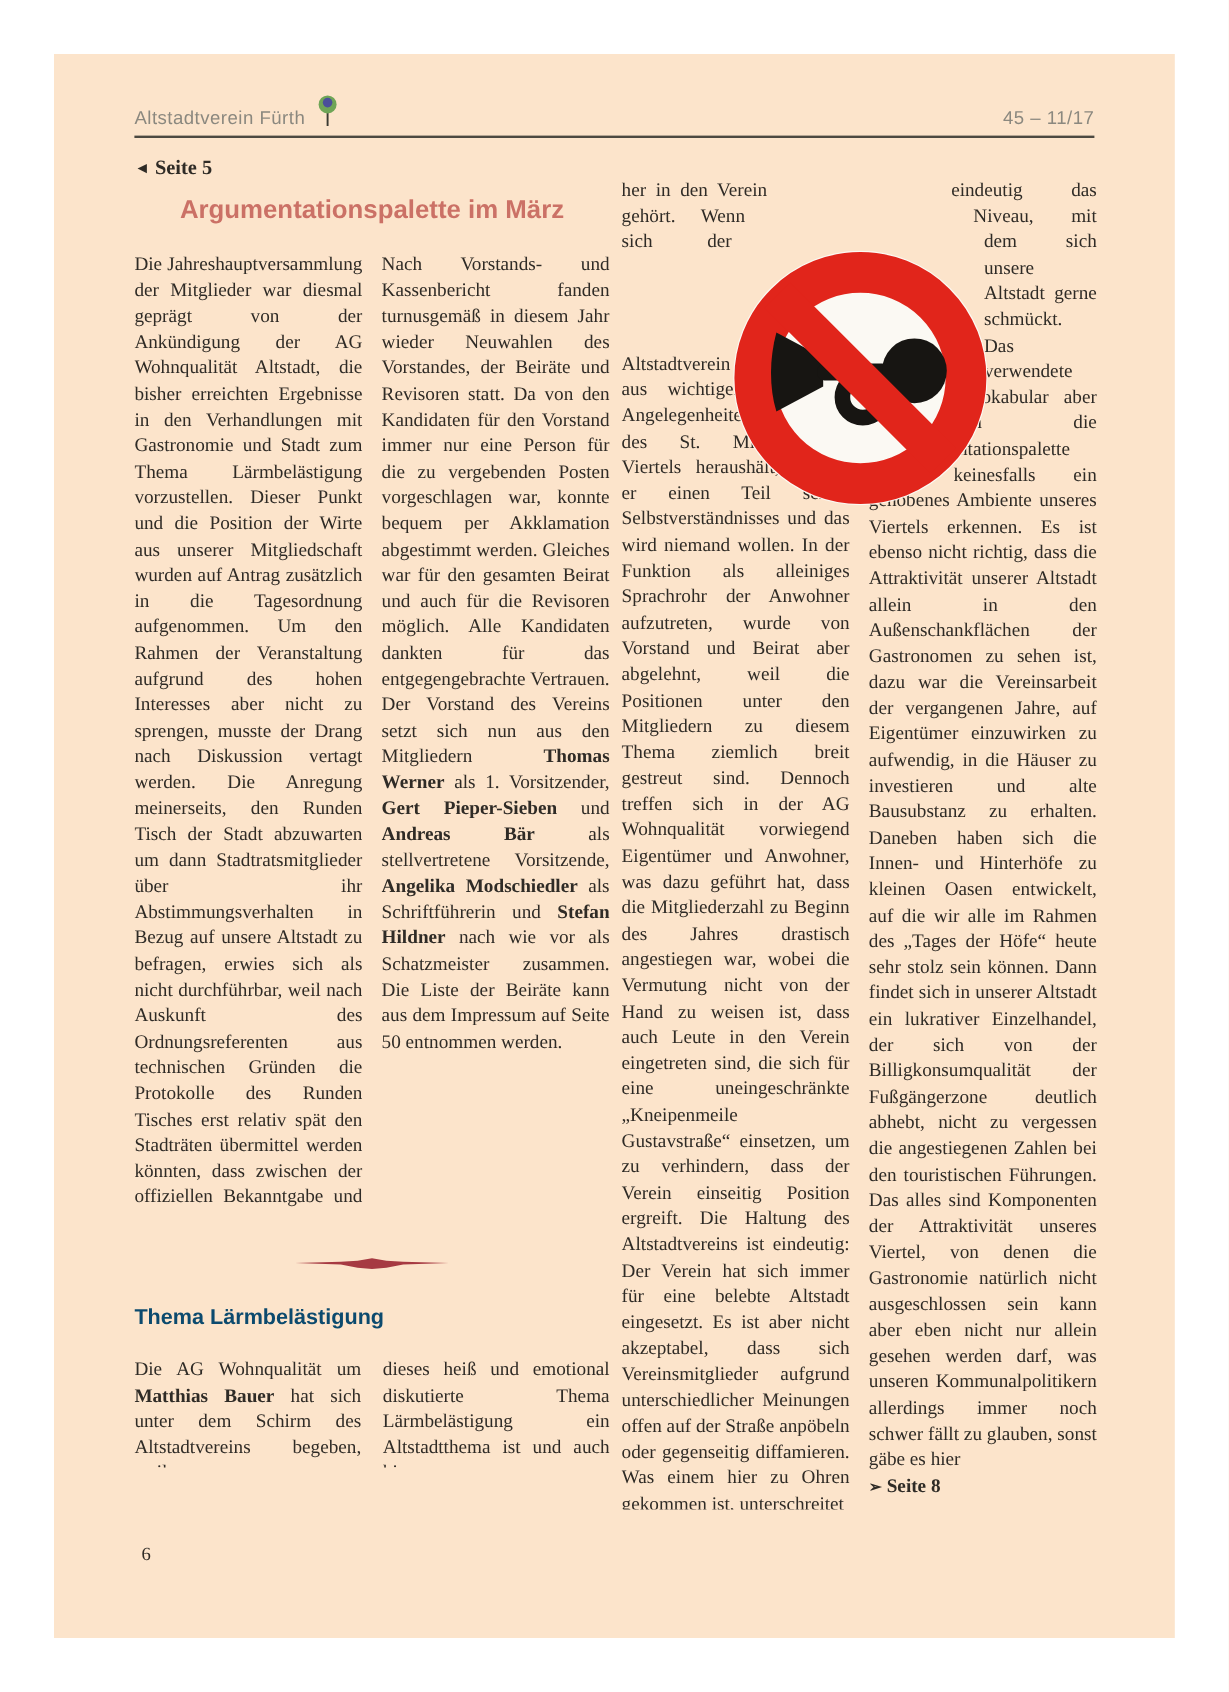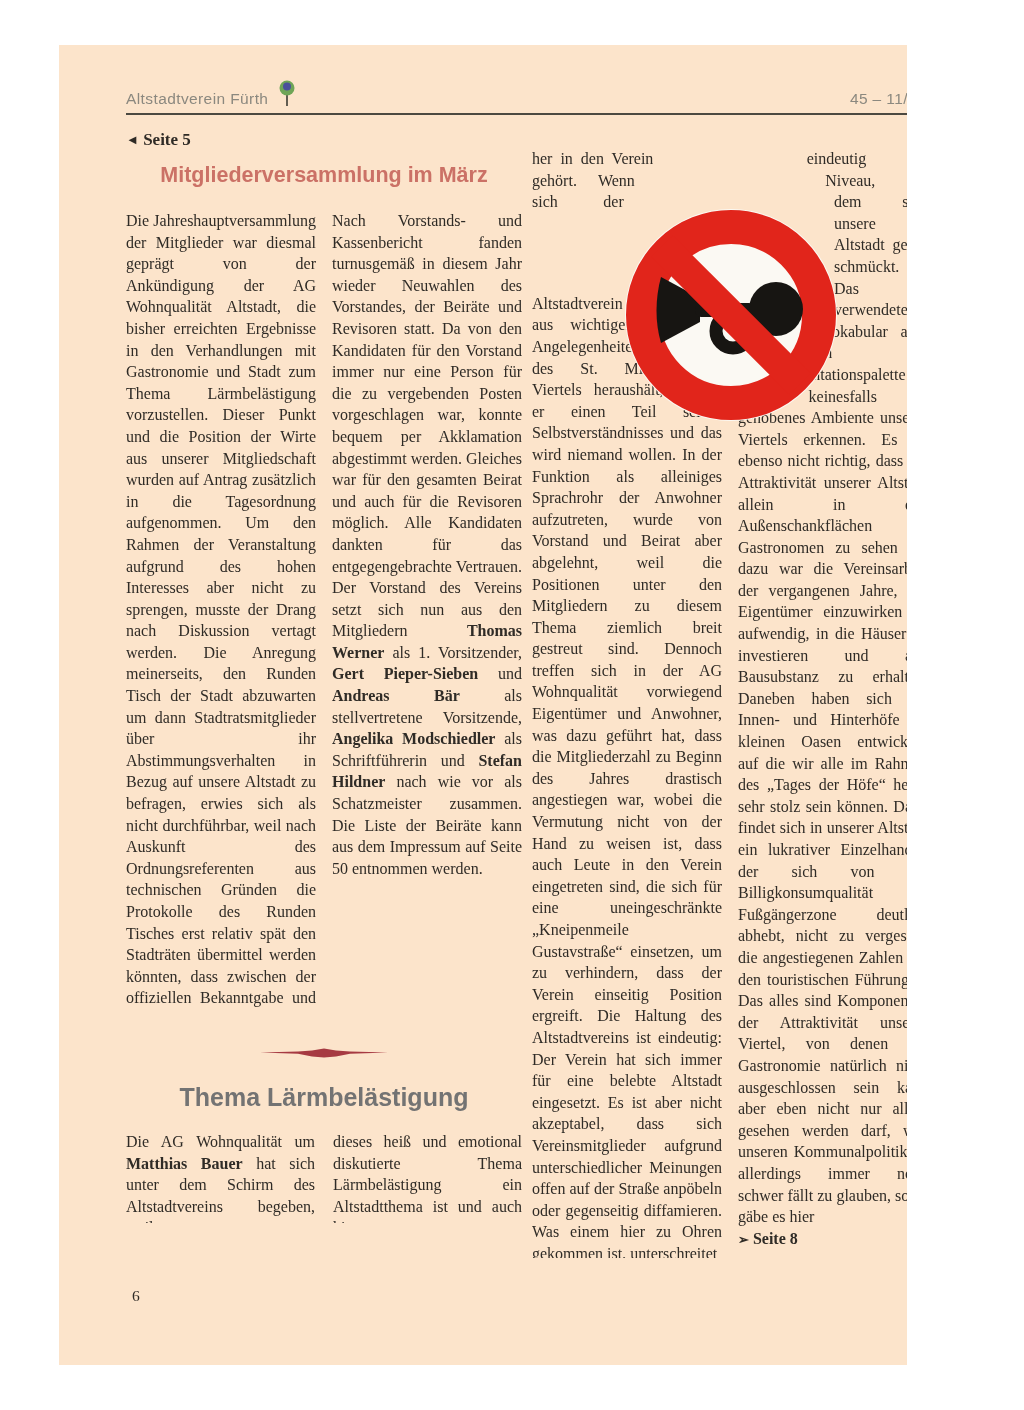--- a/index.html
+++ b/index.html
@@ -1,19 +1,19 @@
 <!DOCTYPE html>
 <html lang="de"><head>
 <meta charset="utf-8">
 <style>
   html,body{margin:0;padding:0;}
   body{width:1024px;height:1410px;background:#ffffff;position:relative;
        font-family:"Liberation Serif","DejaVu Serif",serif;}
-  .sheet{position:absolute;left:45px;top:45px;width:848px;height:1320px;
-         background:#fce4cb;overflow:hidden;margin-left:14px;}
+  .sheet{position:absolute;left:45px;top:45px;width:934px;height:1320px;
+         background:#fce4cb;overflow:hidden;}
 
   
   .hdr{position:absolute;left:67px;top:36px;width:800px;height:32px;
        border-bottom:2.5px solid #4c4941;
        font-family:"Liberation Sans","DejaVu Sans",sans-serif;
        color:#8b887f;font-size:15.5px;letter-spacing:.4px;}
   .hdr .brand{position:absolute;left:0;bottom:5px;}
   .hdr .issue{position:absolute;right:0;bottom:5px;}
   .hdr .pin{position:absolute;left:152px;bottom:2px;}
 
@@ -28,22 +28,22 @@
   
   .left-block{position:absolute;left:67px;top:85px;width:396px;}
   .backlink{font-size:17px;font-weight:bold;color:#2f2b26;}
   .backlink .arr{font-size:13px;position:relative;top:-1px;}
   h1.art{font-family:"Liberation Sans","DejaVu Sans",sans-serif;
          color:#cb7166;font-size:21.5px;line-height:28px;margin:11px 0 0 0;
          text-align:center;font-weight:bold;}
   .a1cols{margin-top:21px;height:800px;}
   .divider{margin:38px auto 0 auto;display:block;}
   h2.art{font-family:"Liberation Sans","DejaVu Sans",sans-serif;
-         color:#737373;font-size:25px;line-height:26px;margin:26px 0 0 0;
-         text-align:center;font-weight:bold;}
+         color:#0c4a6e;font-size:18px;line-height:26px;margin:26px 0 0 0;
+         font-weight:bold;}
   .a2cols{margin-top:21px;height:92px;gap:18px;}
 
   
   .right-block{position:absolute;left:473px;top:103px;width:396px;}
   .rcols{height:1110px;}
   .cut-right{float:right;width:104px;height:212px;margin-top:60px;
              shape-outside:circle(114px at 112px 106px);}
   .cut-left{float:left;width:96px;height:212px;margin-top:60px;
             shape-outside:circle(114px at -8px 106px);}
   .fwdline{text-align:left;font-weight:bold;}
@@ -66,21 +66,21 @@
         <circle cx="9" cy="8" r="7.5" fill="#6fa557"></circle>
         <circle cx="9" cy="6.5" r="4" fill="#4b4f9b"></circle>
       </svg>
     </span>
     <span class="issue">45 – 11/17</span>
   </div>
 
   <div class="left-block">
     <div class="backlink"><span class="arr">◄</span> <span>Seite 5</span></div>
 
-    <h1 class="art">Mitgliederversammlung im März</h1>
+    <h1 class="art">Argumentationspalette im März</h1>
 
     <div class="colrow a1cols">
       <div class="column">
           <p><span>Die Jahreshauptversammlung der Mitglieder war diesmal geprägt von der Ankündigung der AG Wohnqualität Altstadt, die bisher erreichten Ergebnisse in den Verhandlungen mit Gastronomie und Stadt zum Thema Lärmbelästigung vorzustellen. Dieser Punkt und die Position der Wirte aus unserer Mitgliedschaft wurden auf Antrag zusätzlich in die Tagesordnung aufgenommen. Um den Rahmen der Veranstaltung aufgrund des hohen Interesses aber nicht zu sprengen, musste der Drang nach Diskussion vertagt werden. Die Anregung meinerseits, den Runden Tisch der Stadt abzuwarten um dann Stadtratsmitglieder über ihr Abstimmungsverhalten in Bezug auf unsere Altstadt zu befragen, erwies sich als nicht durchführbar, weil nach Auskunft des Ordnungsreferenten aus technischen Gründen die Protokolle des Runden Tisches erst relativ spät den Stadträten übermittel werden könnten, dass zwischen der offiziellen Bekanntgabe und dem Abstim-</span></p>
         </div>
       <div class="column">
           <p><span>Nach Vorstands- und Kassenbericht fanden turnusgemäß in diesem Jahr wieder Neuwahlen des Vorstandes, der Beiräte und Revisoren statt. Da von den Kandidaten für den Vorstand immer nur eine Person für die zu vergebenden Posten vorgeschlagen war, konnte bequem per Akklamation abgestimmt werden. Gleiches war für den gesamten Beirat und auch für die Revisoren möglich. Alle Kandidaten dankten für das entgegengebrachte Vertrauen. Der Vorstand des Vereins setzt sich nun aus den Mitgliedern </span><span class="b">Thomas Werner</span><span> als 1. Vorsitzender, </span><span class="b">Gert Pieper-Sieben</span><span> und </span><span class="b">Andreas Bär</span><span> als stellvertretene Vorsitzende, </span><span class="b">Angelika Modschiedler</span><span> als Schriftführerin und </span><span class="b">Stefan Hildner</span><span> nach wie vor als Schatzmeister zusammen. Die Liste der Beiräte kann aus dem Impressum auf Seite 50 entnommen werden.</span></p>
         </div>
     </div>
 

